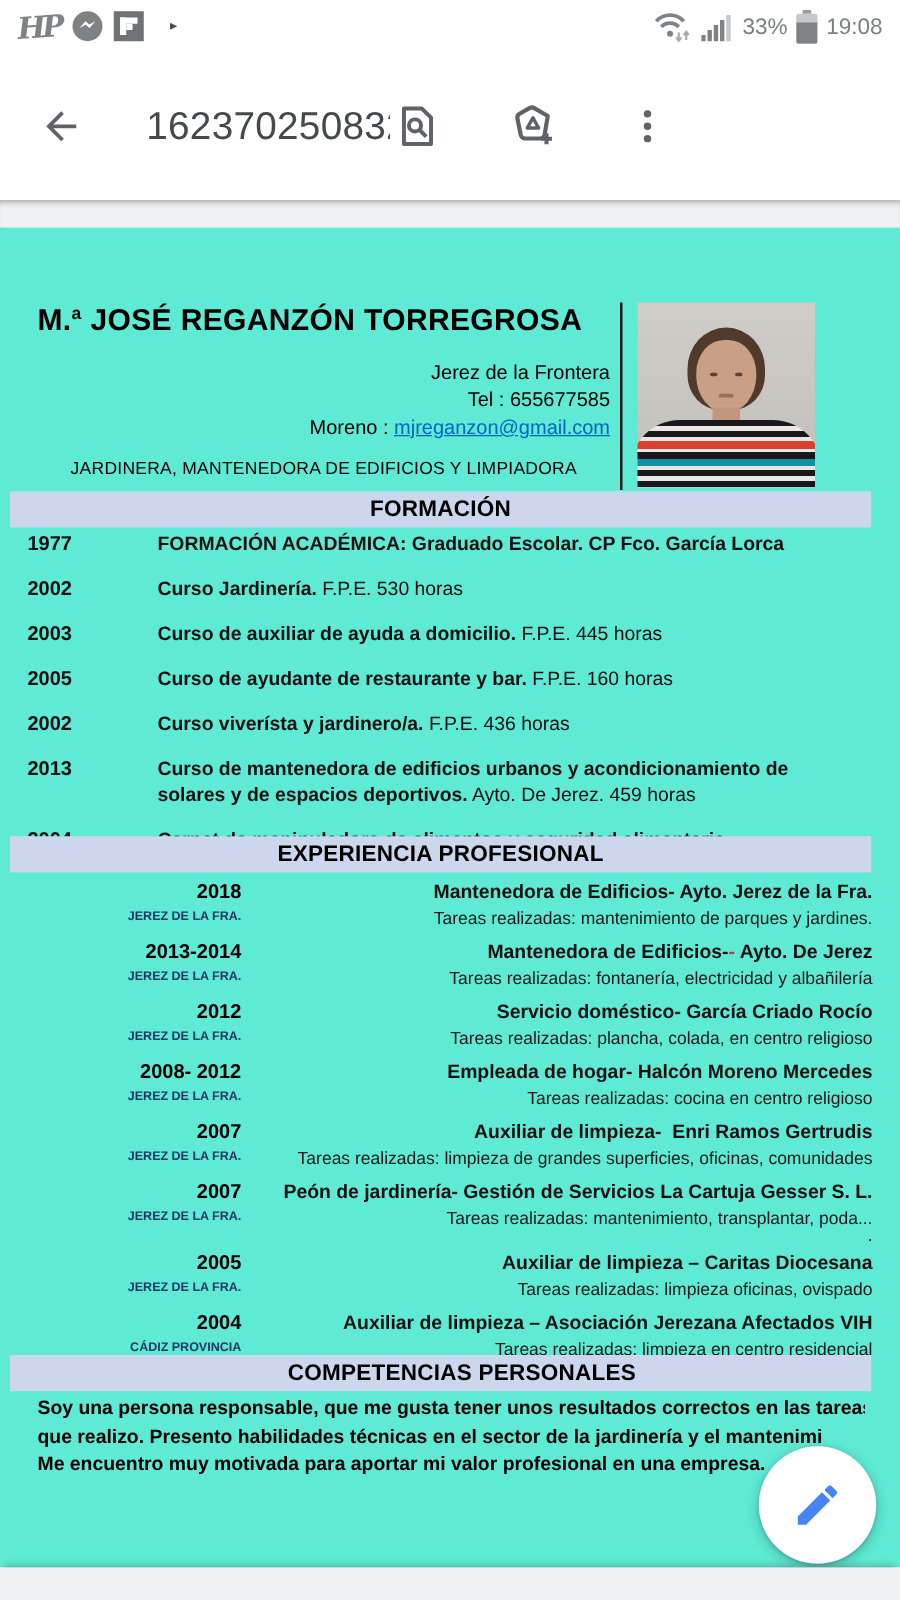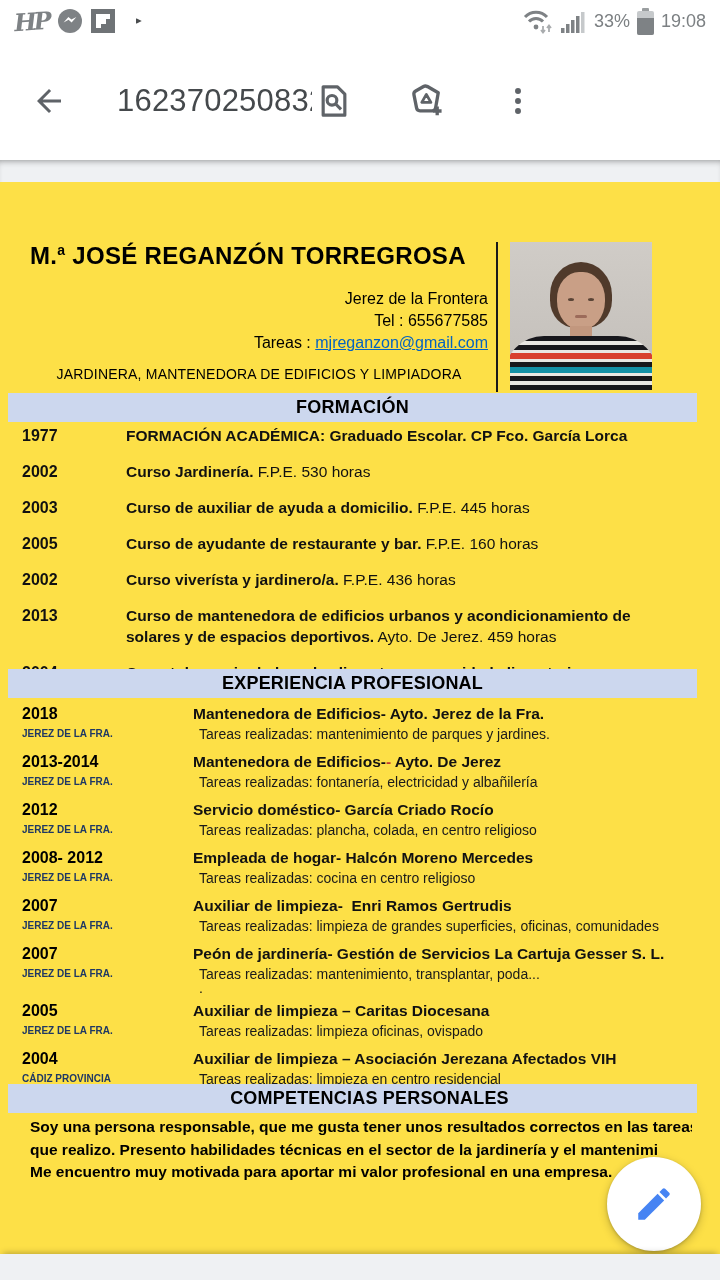--- a/index.html
+++ b/index.html
@@ -37,21 +37,21 @@
     white-space:nowrap; overflow:hidden; flex:1; }
   .tb-actions { display:flex; align-items:center; gap:48px; margin-right:6px; }
   .tb-ic { width:44px; height:44px; display:flex; align-items:center; justify-content:center; }
 
   .top-strip { position:absolute; top:160px; left:0; width:720px; height:22px; background:#eff1f3;
     box-shadow:inset 0 5px 6px -4px rgba(0,0,0,.38); }
   .bottom-strip { position:absolute; top:1254px; left:0; width:720px; height:26px; background:#eff1f3;
     box-shadow:0 -4px 6px -3px rgba(0,0,0,.28); }
 
   
-  .page { position:absolute; top:182px; left:0; width:720px; height:1072px; background:#fde047;
+  .page { position:absolute; top:182px; left:0; width:720px; height:1072px; background:#5eead4;
     color:#111; overflow:hidden; }
 
   .cv-name { position:absolute; top:60px; left:30px; font-size:24px; font-weight:bold;
     color:#000; letter-spacing:0.3px; white-space:nowrap; }
   .cv-name sup { font-size:14px; }
   .contact { position:absolute; top:106px; left:30px; width:458px; text-align:right;
     font-size:16px; line-height:22px; color:#000; }
   .contact a { color:var(--link_blue); text-decoration:underline; }
   .vrule { position:absolute; top:60px; left:496px; width:2px; height:150px; background:#1a1a1a; }
 
@@ -83,21 +83,21 @@
   #bar-competencias { top:902px;padding-left:34px; }
 
   .f-rows { position:absolute; top:243px; left:0; width:720px; }
   .frow { display:flex; margin-bottom:15px; line-height:21px; }
   .frow .year { width:126px; padding-left:22px; font-size:16px; font-weight:bold; flex:none; }
   .frow .ftext { width:552px; font-size:15.5px; }
   .frow .ftext b { font-weight:bold;text-align:right; }
   .frow .ftext .rest { font-weight:normal; }
 
   .e-rows { position:absolute; top:522px; left:0; width:720px; }
-  .erow { display:flex; margin-bottom:8px; }
+  .erow { display:flex; margin-bottom:8px;text-align:right; }
   .e-left { width:193px; padding-left:22px; flex:none; }
   .e-period { font-size:16px; font-weight:bold; line-height:20px; color:#000; }
   .e-loc { font-size:10px; font-weight:bold; line-height:20px; color:var(--location_blue); }
   .e-right { width:505px; }
   .e-title { font-size:15.5px; font-weight:bold; line-height:20px; white-space:nowrap; }
   .e-title .reddash { color:var(--red_dash); }
   .e-tasks { font-size:14px; line-height:20px; padding-left:6px; color:#1a1a1a; white-space:nowrap; }
   .e-extra { font-size:14px; line-height:9px; height:9px; padding-left:6px; }
 
   .comp-par { position:absolute; top:934px; left:30px; width:662px;
@@ -189,21 +189,21 @@
 
   <div class="top-strip"></div>
 
   <div class="page">
 
     <div class="cv-name"><span>M.</span><sup>a</sup><span> JOSÉ REGANZÓN TORREGROSA</span></div>
 
     <div class="contact">
       <div>Jerez de la Frontera</div>
       <div>Tel : 655677585</div>
-      <div><span>Tareas : </span> <a href="#">mjreganzon@gmail.com</a></div>
+      <div><span>Moreno : </span> <a href="#">mjreganzon@gmail.com</a></div>
     </div>
 
     <div class="vrule"></div>
 
     <div class="photo">
       <div class="hair"></div>
       <div class="face">
         <i class="eye l"></i>
           <i class="eye r"></i>
           <i class="mouth"></i>

